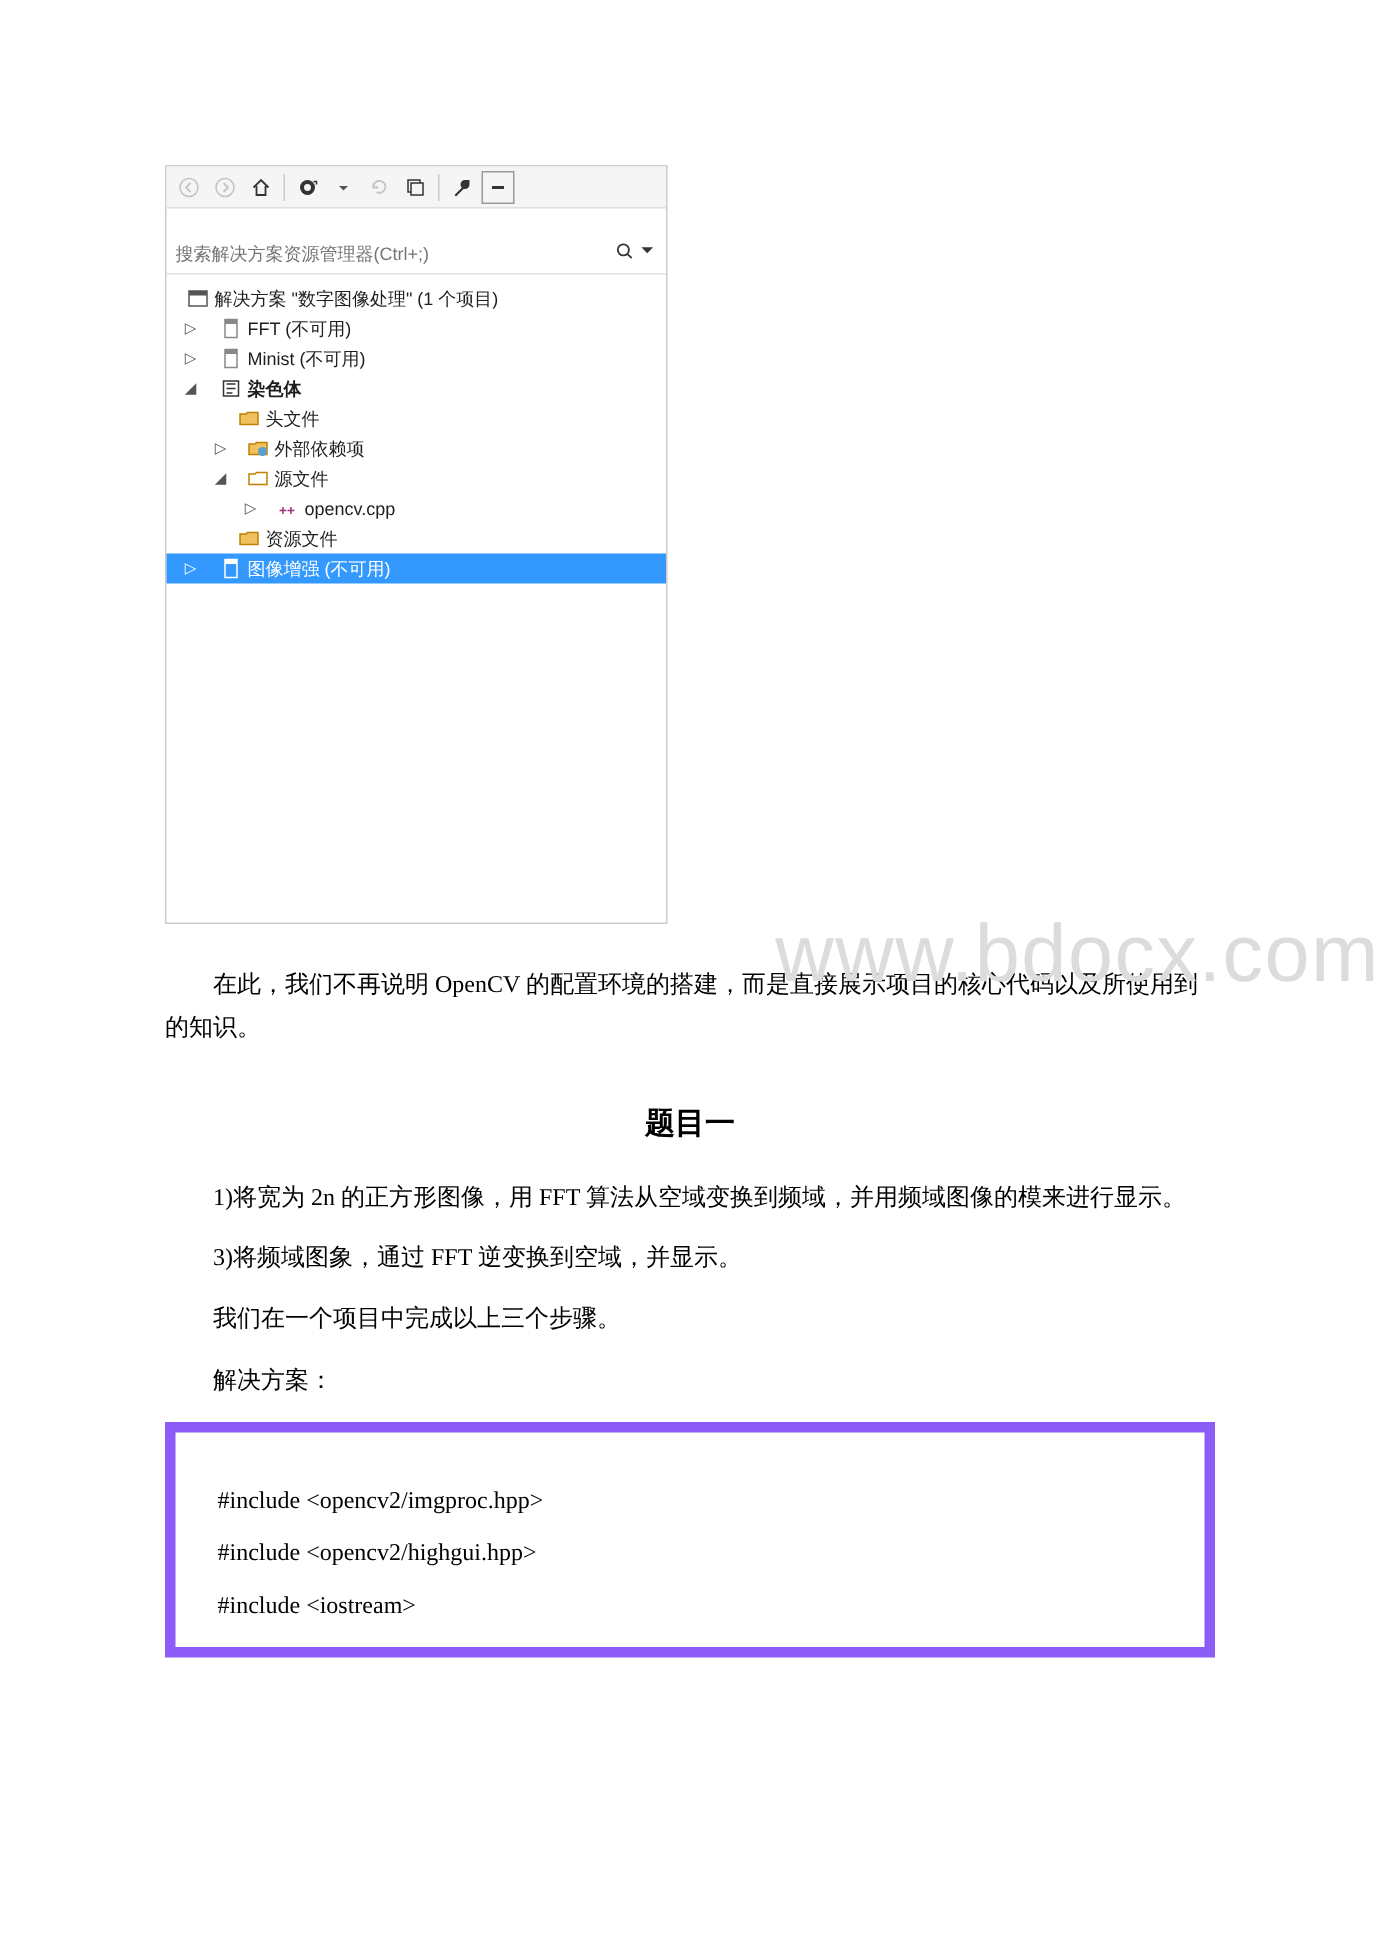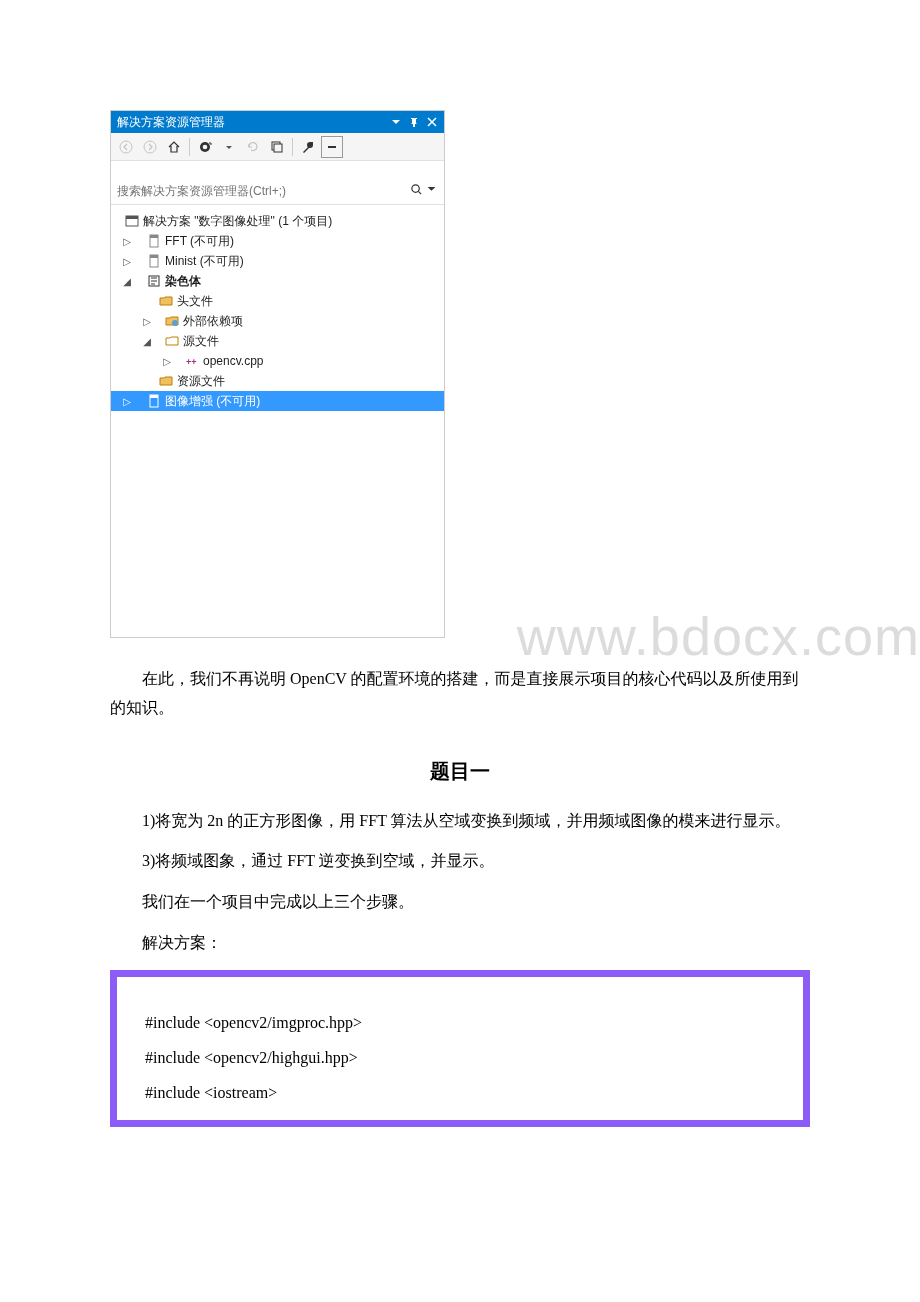--- a/index.html
+++ b/index.html
@@ -150,40 +150,20 @@
   }
 </style>
 </head>
 <body>
 
 <div class="page">
 
 
   <div class="vs-panel">
 
-    <div class="vs-title">
-      <span class="vs-title-text">解决方案资源管理器</span>
-      <span class="vs-title-controls">
-        <span class="icon">
-          <svg viewBox="0 0 12 12">
-              <path d="M2 4 L6 8 L10 4 Z" fill="#fff"></path>
-            </svg>
-        </span>
-        <span class="icon">
-          <svg viewBox="0 0 12 12">
-              <path d="M3 2 H9 V3 H8 V7 L9 8 H7 V11 H5 V8 H3 L4 7 V3 H3 Z" fill="#fff"></path>
-            </svg>
-        </span>
-        <span class="icon">
-          <svg viewBox="0 0 12 12">
-              <path d="M2 2 L10 10 M10 2 L2 10" stroke="#fff" stroke-width="1.5"></path>
-            </svg>
-        </span>
-      </span>
-    </div>
 
     <div class="vs-toolbar">
       <span class="tb-btn disabled">
         <svg viewBox="0 0 14 14">
             <circle cx="7" cy="7" r="6" fill="none" stroke="#888" stroke-width="1"></circle>
             <path d="M8 4 L5 7 L8 10" fill="none" stroke="#888" stroke-width="1.2"></path>
           </svg>
       </span>
       <span class="tb-btn disabled">
         <svg viewBox="0 0 14 14">

